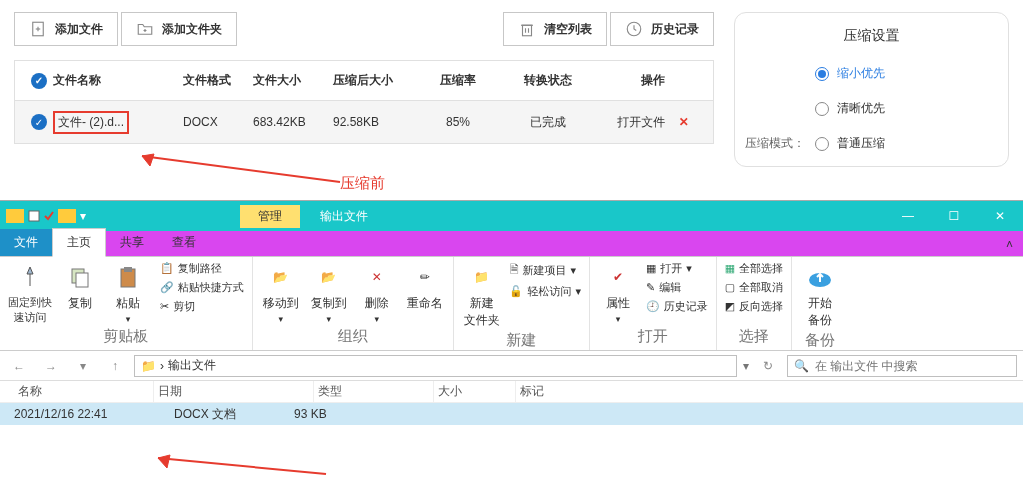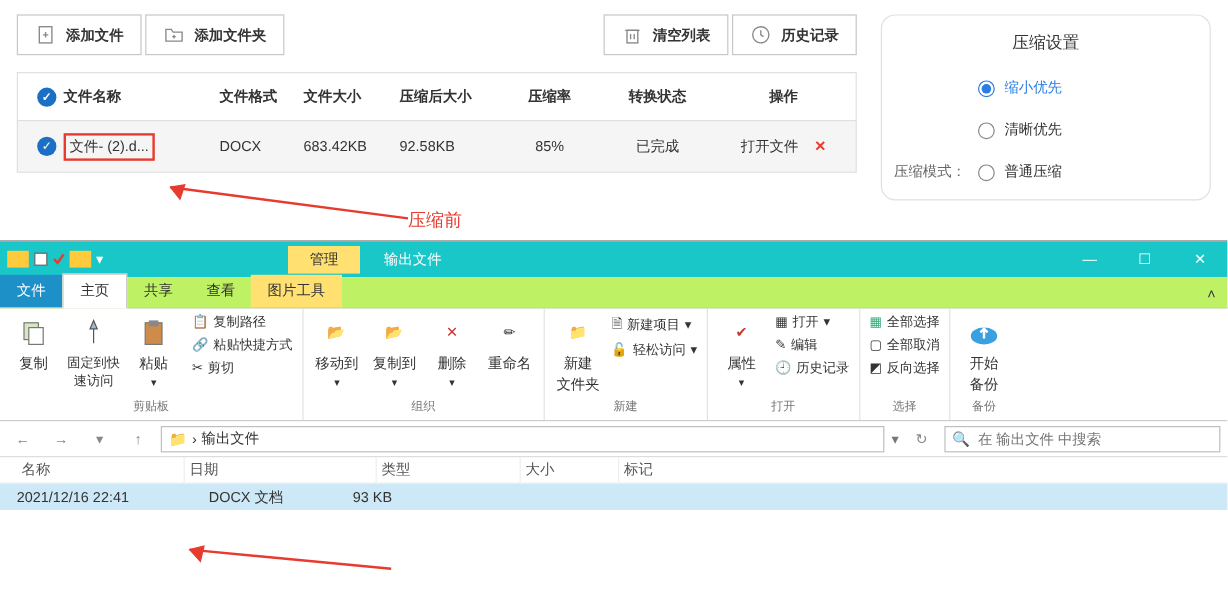--- a/index.html
+++ b/index.html
@@ -47,31 +47,31 @@
 .explorer { position:absolute; left:0; top:200px; width:1023px; border-top:1px solid #aaa; background:#fff; }
 .ex-title { height:30px; background:#19c7c9; display:flex; align-items:center; }
 .ex-title .tpad { display:flex; align-items:center; gap:4px; padding:0 6px; }
 .ex-title .folder-ic { width:18px; height:14px; background:#ffcb3c; display:inline-block; }
 .ex-title .manage-grp { display:flex; flex-direction:column; align-items:center; margin-left:148px;justify-content:flex-end; }
 .ex-title .manage { background:#ffe070; color:#333; padding:3px 18px; font-size:12px; }
 .ex-title .outlbl { color:#fff; margin-left:20px; }
 .ex-title .right { margin-left:auto; display:flex; }
 .winbtn { width:46px; height:30px; display:flex; align-items:center; justify-content:center; color:#fff; cursor:pointer; }
 
-.ex-tabs { height:26px; display:flex; align-items:flex-end; background:#bef264; border-bottom:1px solid #ccc; position:relative; }
+.ex-tabs { height:26px; display:flex; align-items:flex-end; background:#d946ef; border-bottom:1px solid #ccc; position:relative; }
 .ex-tab { padding:5px 14px; font-size:12px; cursor:pointer; }
 .ex-tab.file { background:#1e90c8; color:#fff; }
 .ex-tab.active { border:1px solid #ccc; border-bottom:1px solid #fff; margin-bottom:-1px; background:#fff; }
 .ex-tab.pic { background:#ffe070; margin-left:-1px;}
 .caret { margin-left:auto; padding:4px 10px; cursor:pointer; }
 
 .ribbon { display:flex; height:94px; border-bottom:1px solid #ccc; background:#fff; }
 .rgrp { border-right:1px solid #e3e3e3; padding:4px 8px 2px 8px; display:flex; flex-direction:column; justify-content:space-between; }
 .rgrp .items { display:flex; gap:8px; flex:1; }
-.rgrp .gname { text-align:center; color:#777; font-size:10px; padding:2px 0; }
+.rgrp .gname { text-align:center; color:#777; font-size:15px; padding:2px 0; }
 .rcol { display:flex; flex-direction:column; align-items:center; justify-content:flex-start; gap:2px; cursor:pointer; min-width:40px; }
 .rmini { display:flex; flex-direction:column; gap:4px; font-size:11px; cursor:pointer; }
 .rmini .mrow { display:flex; align-items:center; gap:4px; }
 .ric { width:26px; height:26px; display:flex; align-items:center; justify-content:center; }
 .ric.big { width:32px; height:32px; }
 
 .addr { height:30px; display:flex; align-items:center; gap:6px; border-bottom:1px solid #ddd; padding:0 6px; }
 .addr .navbtn { width:26px; height:22px; display:flex; align-items:center; justify-content:center; color:#888; cursor:pointer; }
 .addr .pathbox { flex:1; height:22px; border:1px solid #bfbfbf; display:flex; align-items:center; padding:0 6px; gap:4px; }
 .addr .searchbox { width:230px; height:22px; border:1px solid #bfbfbf; display:flex; align-items:center; padding:0 6px; color:#888; gap:6px;}
@@ -212,44 +212,43 @@
       <div class="winbtn">☐</div>
       <div class="winbtn">✕</div>
     </div>
   </div>
 
   <div class="ex-tabs">
     <div class="ex-tab file">文件</div>
     <div class="ex-tab active">主页</div>
     <div class="ex-tab">共享</div>
     <div class="ex-tab">查看</div>
-    <div class="ex-tab pic">图片工具</div>
     <div class="caret">˄</div>
   </div>
 
   <div class="ribbon">
     <div class="rgrp">
       <div class="items">
+        <div class="rcol">
+          <div class="ric big">
+              <svg width="24" height="24">
+                <path d="M12 2l3 7h-6z M12 9v12" stroke="#555" fill="#9fb7cf"></path>
+              </svg>
+            </div>
+          <span style="white-space:pre; text-align:center; font-size:11px">固定到快
+速访问</span>
+        </div>
         <div class="rcol">
           <div class="ric big">
               <svg width="24" height="24">
                 <rect x="4" y="4" width="12" height="14" fill="#d7e6c3" stroke="#777"></rect>
                 <rect x="8" y="8" width="12" height="14" fill="#fff" stroke="#777"></rect>
               </svg>
             </div>
           <span>复制</span>
-        </div>
-        <div class="rcol">
-          <div class="ric big">
-              <svg width="24" height="24">
-                <path d="M12 2l3 7h-6z M12 9v12" stroke="#555" fill="#9fb7cf"></path>
-              </svg>
-            </div>
-          <span style="white-space:pre; text-align:center; font-size:11px">固定到快
-速访问</span>
         </div>
         <div class="rcol">
           <div class="ric big">
               <svg width="24" height="24">
                 <rect x="5" y="4" width="14" height="18" fill="#ce8b4a" stroke="#777"></rect>
                 <rect x="8" y="2" width="8" height="5" fill="#888"></rect>
               </svg>
             </div>
           <span>粘贴</span>
           <span style="font-size:9px">▾</span>

